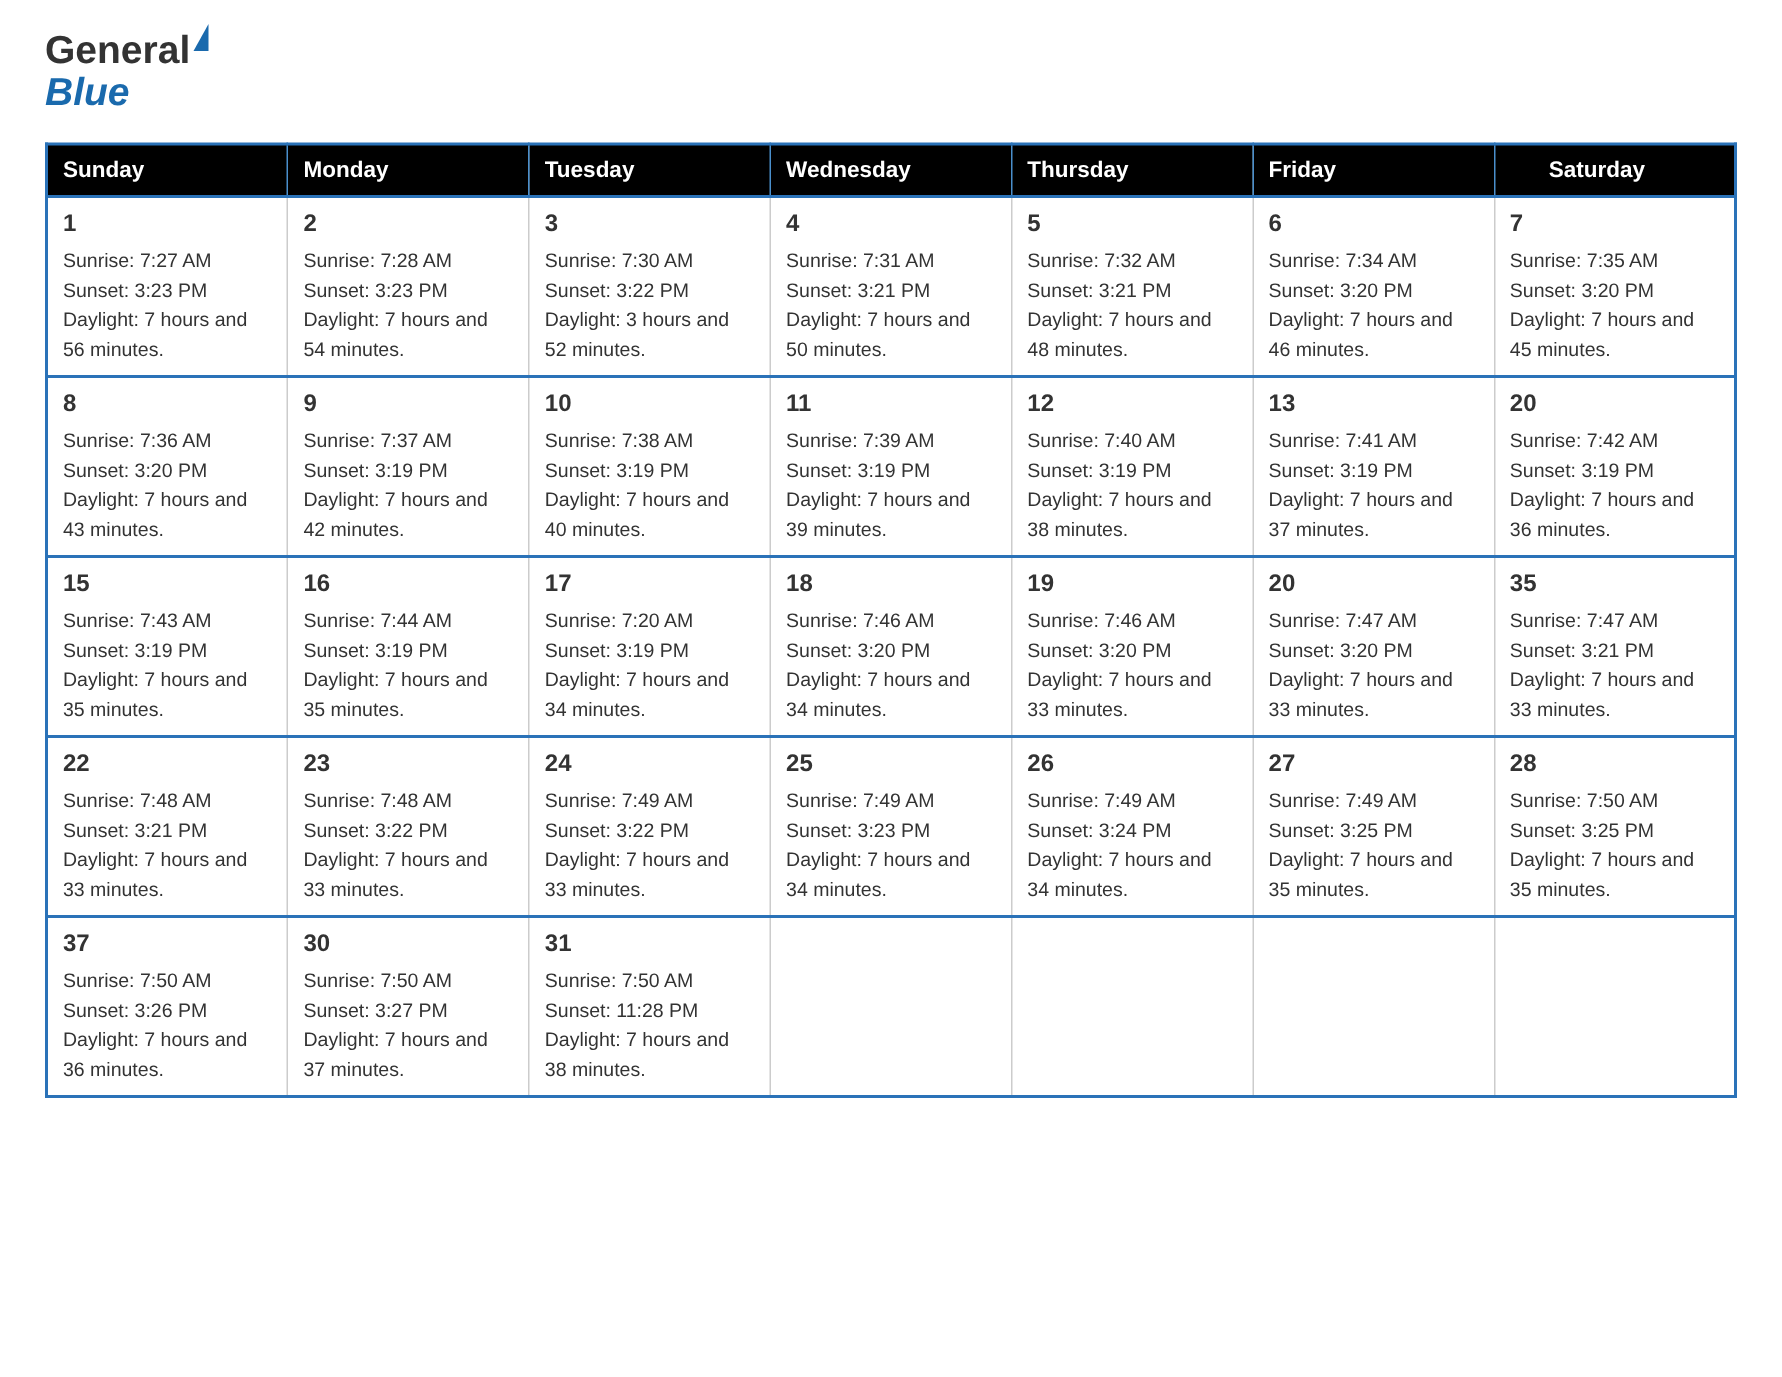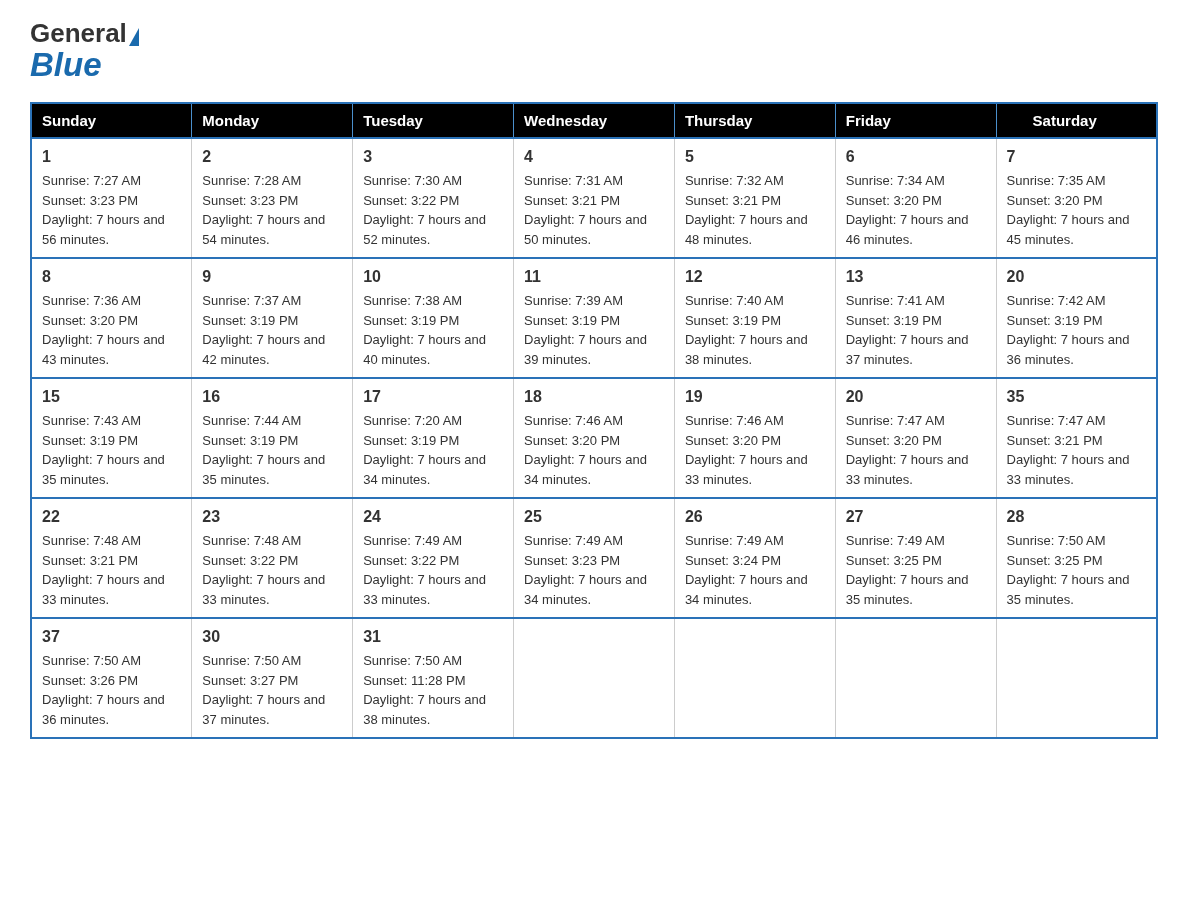--- a/index.html
+++ b/index.html
@@ -16,21 +16,21 @@
       align-items: flex-start;
       margin-bottom: 18px;
     }
     .logo {
       display: flex;
       flex-direction: column;
       align-items: flex-start;
     }
     .logo-text {
       display: flex;
-      align-items: flex-end;
+      align-items: flex-start;
       font-size: 26px;
       font-weight: bold;
       color: #333;
       line-height: 1;
     }
     .logo-general { color: #333; }
     .logo-triangle {
       width: 0;
       height: 0;
       border-left: 10px solid transparent;
@@ -98,21 +98,21 @@
 </head>
 <body>
 
 <div class="header">
   <div class="logo">
     <div class="logo-text">
       <span class="logo-general">General</span>
       <span class="logo-triangle"></span>
     </div>
     <div style="display:flex;align-items:center;margin-top:0px;">
-      <span style="font-size:33px;font-weight:bold;color:#1a6aad;font-style:italic;">Blue</span>
+      <span style="font-size:26px;font-weight:bold;color:#1a6aad;font-style:italic;">Blue</span>
     </div>
   </div>
   <div class="title-block">
     <div class="month-title"></div>
     <div class="location"></div>
   </div>
 </div>
 
 <table>
   <thead>
@@ -123,21 +123,21 @@
         <th>Wednesday</th>
         <th>Thursday</th>
         <th>Friday</th>
         <th>Saturday</th>
       </tr>
   </thead>
   <tbody id="calendar-body">
   <tr>
         <td><span class="day-num">1</span><span class="day-info">Sunrise: 7:27 AM</span><br><span class="day-info">Sunset: 3:23 PM</span><br><span class="day-info">Daylight: 7 hours and 56 minutes.</span></td>
         <td><span class="day-num">2</span><span class="day-info">Sunrise: 7:28 AM</span><br><span class="day-info">Sunset: 3:23 PM</span><br><span class="day-info">Daylight: 7 hours and 54 minutes.</span></td>
-        <td><span class="day-num">3</span><span class="day-info">Sunrise: 7:30 AM</span><br><span class="day-info">Sunset: 3:22 PM</span><br><span class="day-info">Daylight: 7 hours and 52 minutes.</span></td>
+        <td><span class="day-num">3</span><span class="day-info">Sunrise: 7:30 AM</span><br><span class="day-info">Sunset: 3:22 PM</span><br><span class="day-info">Daylight: 3 hours and 52 minutes.</span></td>
         <td><span class="day-num">4</span><span class="day-info">Sunrise: 7:31 AM</span><br><span class="day-info">Sunset: 3:21 PM</span><br><span class="day-info">Daylight: 7 hours and 50 minutes.</span></td>
         <td><span class="day-num">5</span><span class="day-info">Sunrise: 7:32 AM</span><br><span class="day-info">Sunset: 3:21 PM</span><br><span class="day-info">Daylight: 7 hours and 48 minutes.</span></td>
         <td><span class="day-num">6</span><span class="day-info">Sunrise: 7:34 AM</span><br><span class="day-info">Sunset: 3:20 PM</span><br><span class="day-info">Daylight: 7 hours and 46 minutes.</span></td>
         <td><span class="day-num">7</span><span class="day-info">Sunrise: 7:35 AM</span><br><span class="day-info">Sunset: 3:20 PM</span><br><span class="day-info">Daylight: 7 hours and 45 minutes.</span></td>
       </tr>
       <tr>
         <td><span class="day-num">8</span><span class="day-info">Sunrise: 7:36 AM</span><br><span class="day-info">Sunset: 3:20 PM</span><br><span class="day-info">Daylight: 7 hours and 43 minutes.</span></td>
         <td><span class="day-num">9</span><span class="day-info">Sunrise: 7:37 AM</span><br><span class="day-info">Sunset: 3:19 PM</span><br><span class="day-info">Daylight: 7 hours and 42 minutes.</span></td>
         <td><span class="day-num">10</span><span class="day-info">Sunrise: 7:38 AM</span><br><span class="day-info">Sunset: 3:19 PM</span><br><span class="day-info">Daylight: 7 hours and 40 minutes.</span></td>
         <td><span class="day-num">11</span><span class="day-info">Sunrise: 7:39 AM</span><br><span class="day-info">Sunset: 3:19 PM</span><br><span class="day-info">Daylight: 7 hours and 39 minutes.</span></td>

